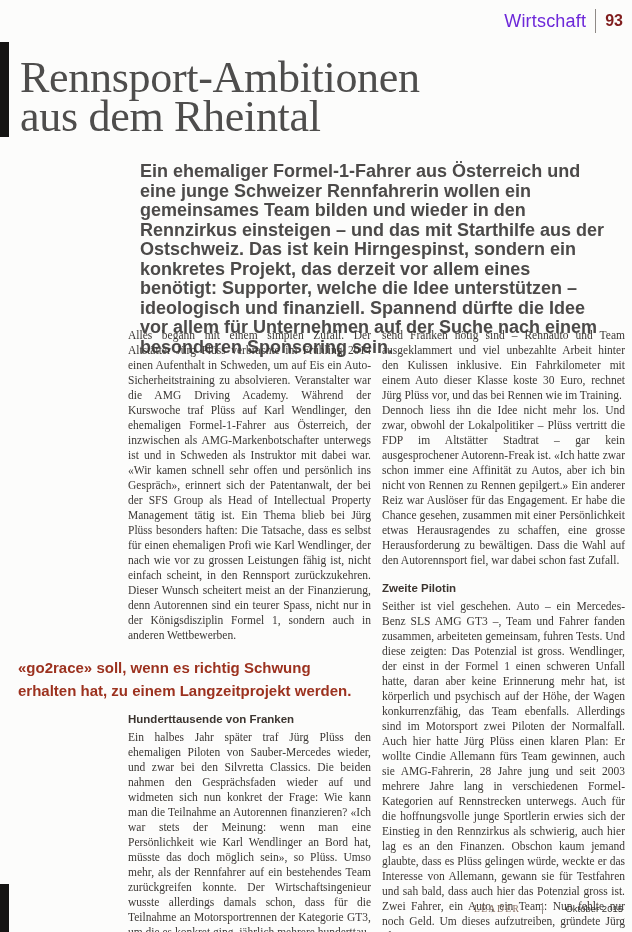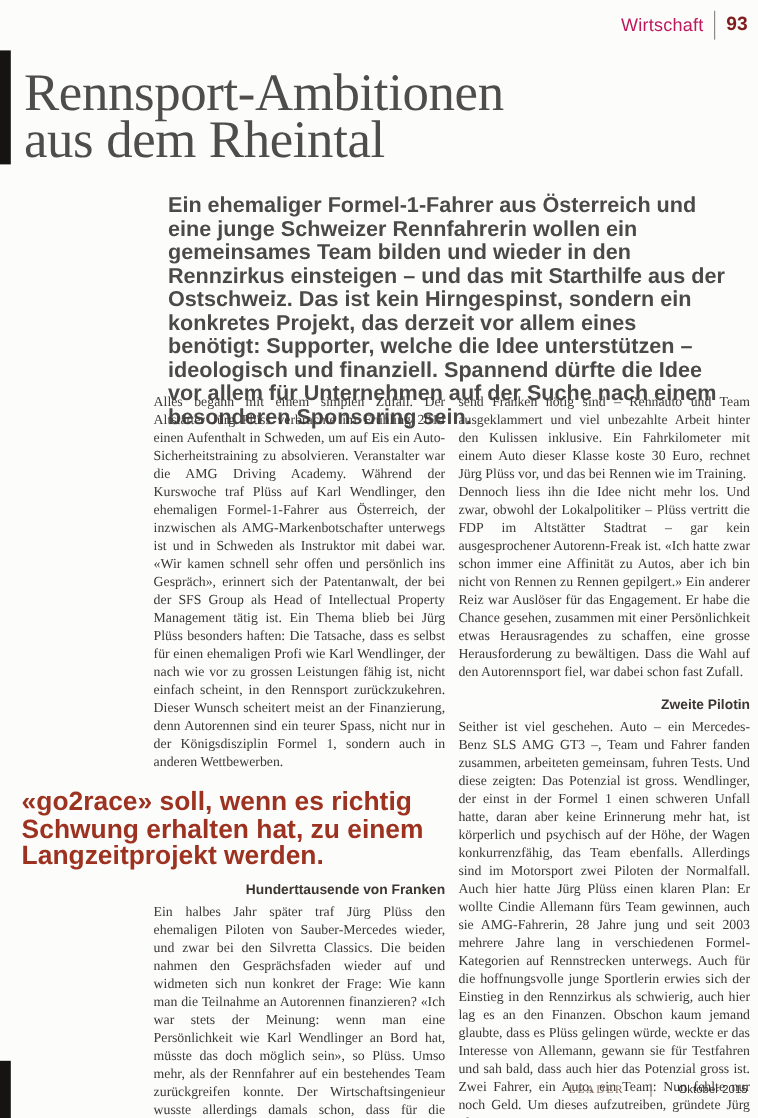--- a/index.html
+++ b/index.html
@@ -10,21 +10,21 @@
     overflow:hidden;
     font-family:"Liberation Sans",sans-serif;
     box-sizing:border-box;
   }
   
   .runhead{
     position:absolute;top:9px;right:9px;
     display:flex;align-items:center;gap:9px;
   }
   .runhead .section{
-    font-size:15px;color:#be185d;letter-spacing:.2px;
+    font-size:18px;color:#6d28d9;letter-spacing:.2px;
   }
   .runhead .divider{
     width:1px;height:24px;background:#8f8a86;
   }
   .runhead .pagenum{
     font-size:16px;font-weight:bold;color:#7f1d1d;
   }
   
   .tab{position:absolute;left:0;width:9px;background:#151413;}
   .tab.top{top:42px;height:95px;}
@@ -50,27 +50,27 @@
     display:flex;gap:11px;
     font-family:"Liberation Serif","DejaVu Serif",serif;
     font-size:11.5px;line-height:15px;color:#3b3734;
   }
   .col{width:243px;text-align:justify;}
   .col p{margin:0;}
   .pull-quote{
     margin:14px 0 10px -110px;
     width:348px;
     font-family:"Liberation Sans",sans-serif;
-    font-size:22px;line-height:22.5px;font-weight:bold;
+    font-size:15px;line-height:22.5px;font-weight:bold;
     color:#9c321f;text-align:left;
   }
   .subhead{
     font-family:"Liberation Sans",sans-serif;
     font-size:11.5px;font-weight:bold;color:#3c3530;
-    margin:0 0 3px 0;text-align:right;
+    margin:0 0 3px 0;text-align:left;
   }
   .subhead.spaced{margin-top:13px;}
   
   .footer{
     position:absolute;right:9px;top:903px;
     display:flex;align-items:center;gap:22px;
   }
   .footer .mag{
     font-family:"Liberation Serif","DejaVu Serif",serif;
     font-size:9.5px;letter-spacing:1.5px;color:#8a7064;

